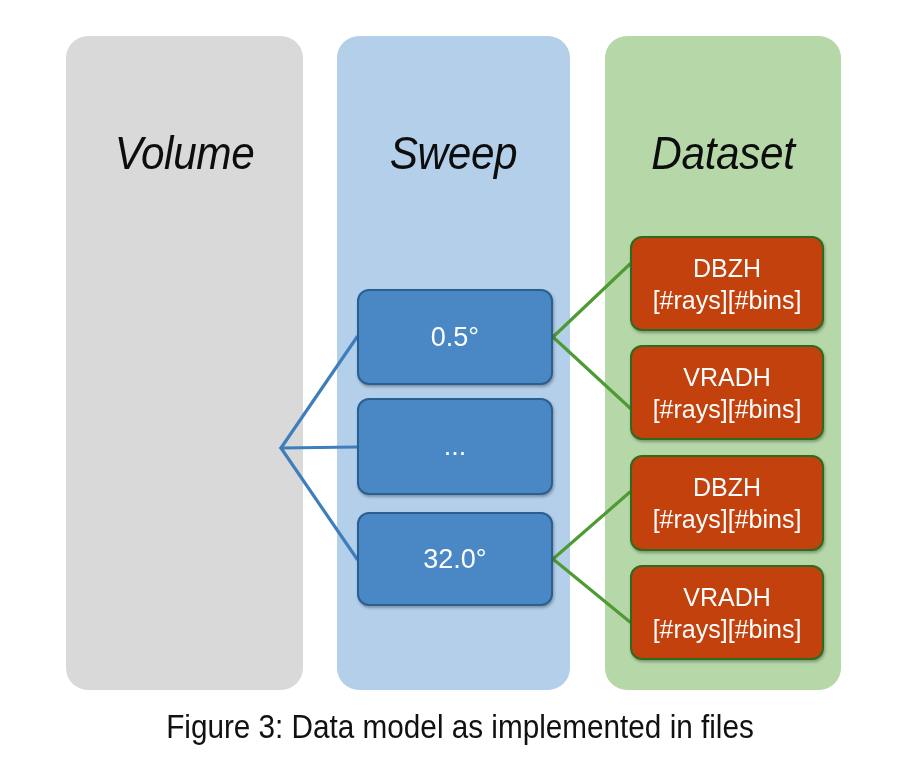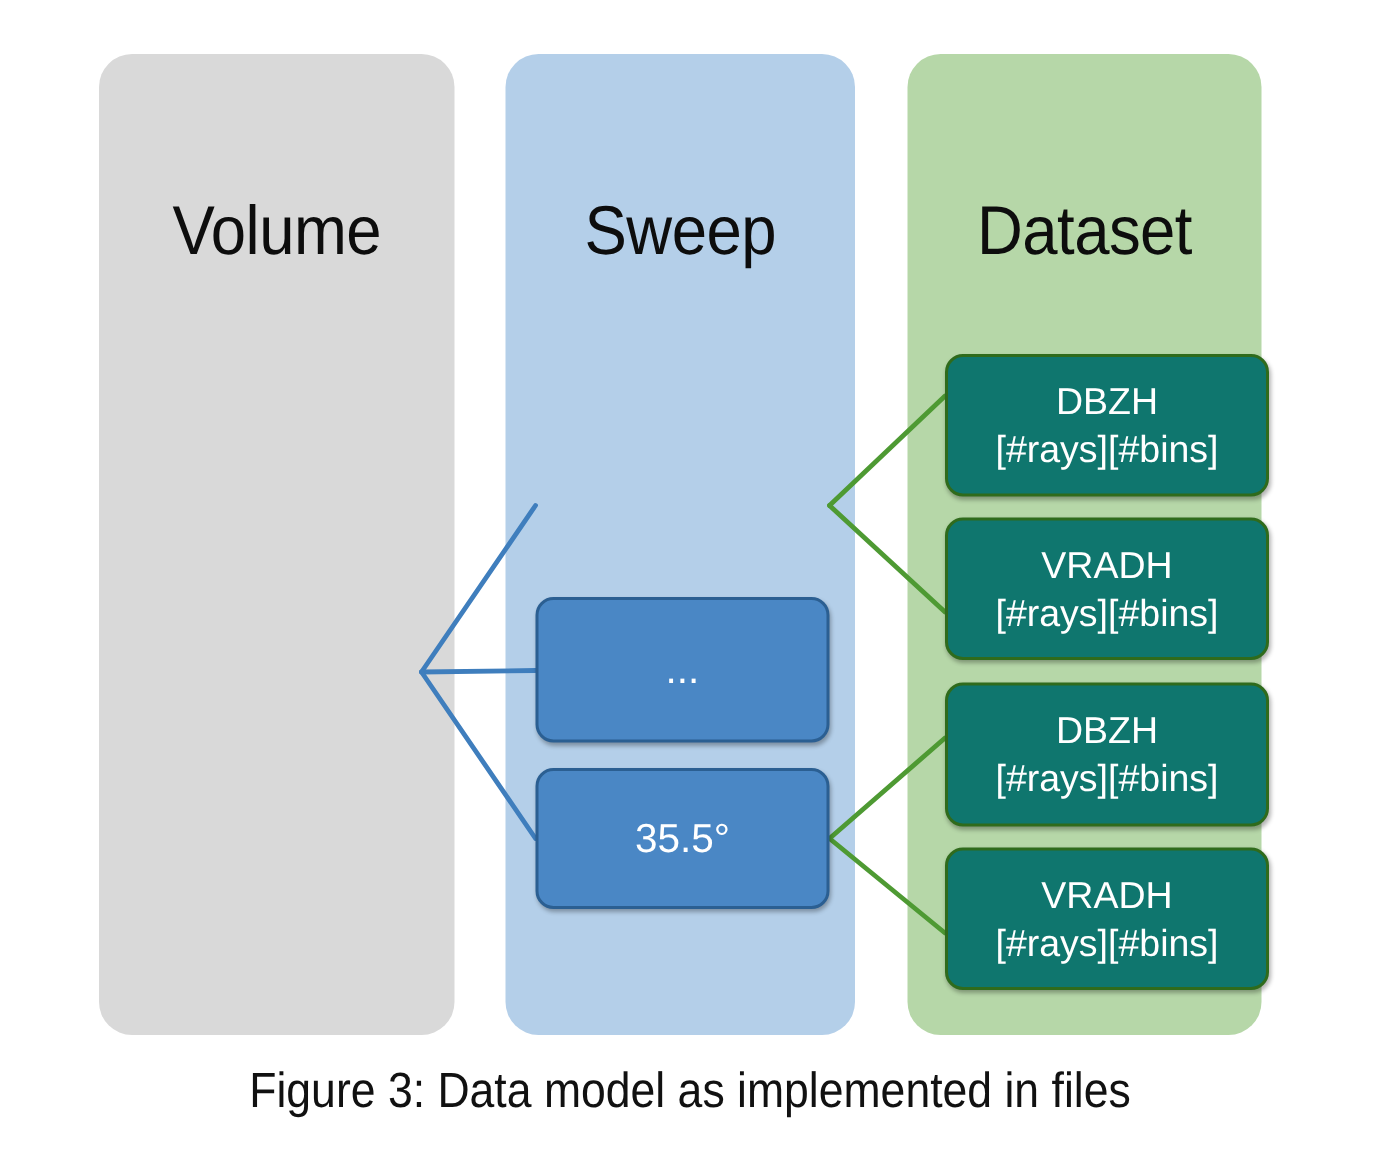--- a/index.html
+++ b/index.html
@@ -21,20 +21,21 @@
     top: 0;
     width: 920px;
     height: 772px;
   }
 
   
   .panel {
     position: absolute;
     border-radius: 22px;
     box-sizing: border-box;
+    font-style: italic;
   }
   .panel-volume  { left: 66px;  top: 36px; width: 237px; height: 654px; background: #d9d9d9; }
   .panel-sweep   { left: 337px; top: 36px; width: 233px; height: 654px; background: #b4cfe9; }
   .panel-dataset { left: 605px; top: 36px; width: 236px; height: 654px; background: #b6d7a8; }
 
   .panel-title {
     position: absolute;
     left: 0;
     right: 0;
     top: 90px;
@@ -90,22 +91,22 @@
     border: 2px solid #2b5f92;
     box-shadow: 1px 2px 3px rgba(0,0,0,0.30);
     font-size: 27px;
   }
   .sweep-1 { top: 289px; height: 96px; }
   .sweep-2 { top: 398px; height: 97px; }
   .sweep-3 { top: 512px; height: 94px; }
 
   .node-dataset {
     left: 630px;
-    width: 216px;
-    background: #0f766e;
+    width: 194px;
+    background: #c2410c;
     border: 2px solid #2f6b1c;
     box-shadow: 1px 2px 3px rgba(0,0,0,0.30);
     font-size: 25px;
     line-height: 32px;
   }
   .ds-1 { top: 236px; height: 95px; }
   .ds-2 { top: 345px; height: 95px; }
   .ds-3 { top: 455px; height: 96px; }
   .ds-4 { top: 565px; height: 95px; }
 
@@ -153,25 +154,28 @@
     <g stroke="#4e9a33" stroke-width="3.2" fill="none" stroke-linecap="round">
       <line x1="553" y1="337" x2="630" y2="264"></line>
       <line x1="553" y1="337" x2="630" y2="408"></line>
 
       <line x1="553" y1="559" x2="630" y2="492"></line>
       <line x1="553" y1="559" x2="630" y2="622"></line>
     </g>
   </svg>
 
 
+  <div class="node node-sweep sweep-1">
+    <span class="node-line">0.5°</span>
+  </div>
   <div class="node node-sweep sweep-2">
     <span class="node-line">...</span>
   </div>
   <div class="node node-sweep sweep-3">
-    <span class="node-line">35.5°</span>
+    <span class="node-line">32.0°</span>
   </div>
 
   <div class="node node-dataset ds-1">
     <span class="node-line">DBZH</span>
     <span class="node-line">[#rays][#bins]</span>
   </div>
   <div class="node node-dataset ds-2">
     <span class="node-line">VRADH</span>
     <span class="node-line">[#rays][#bins]</span>
   </div>

